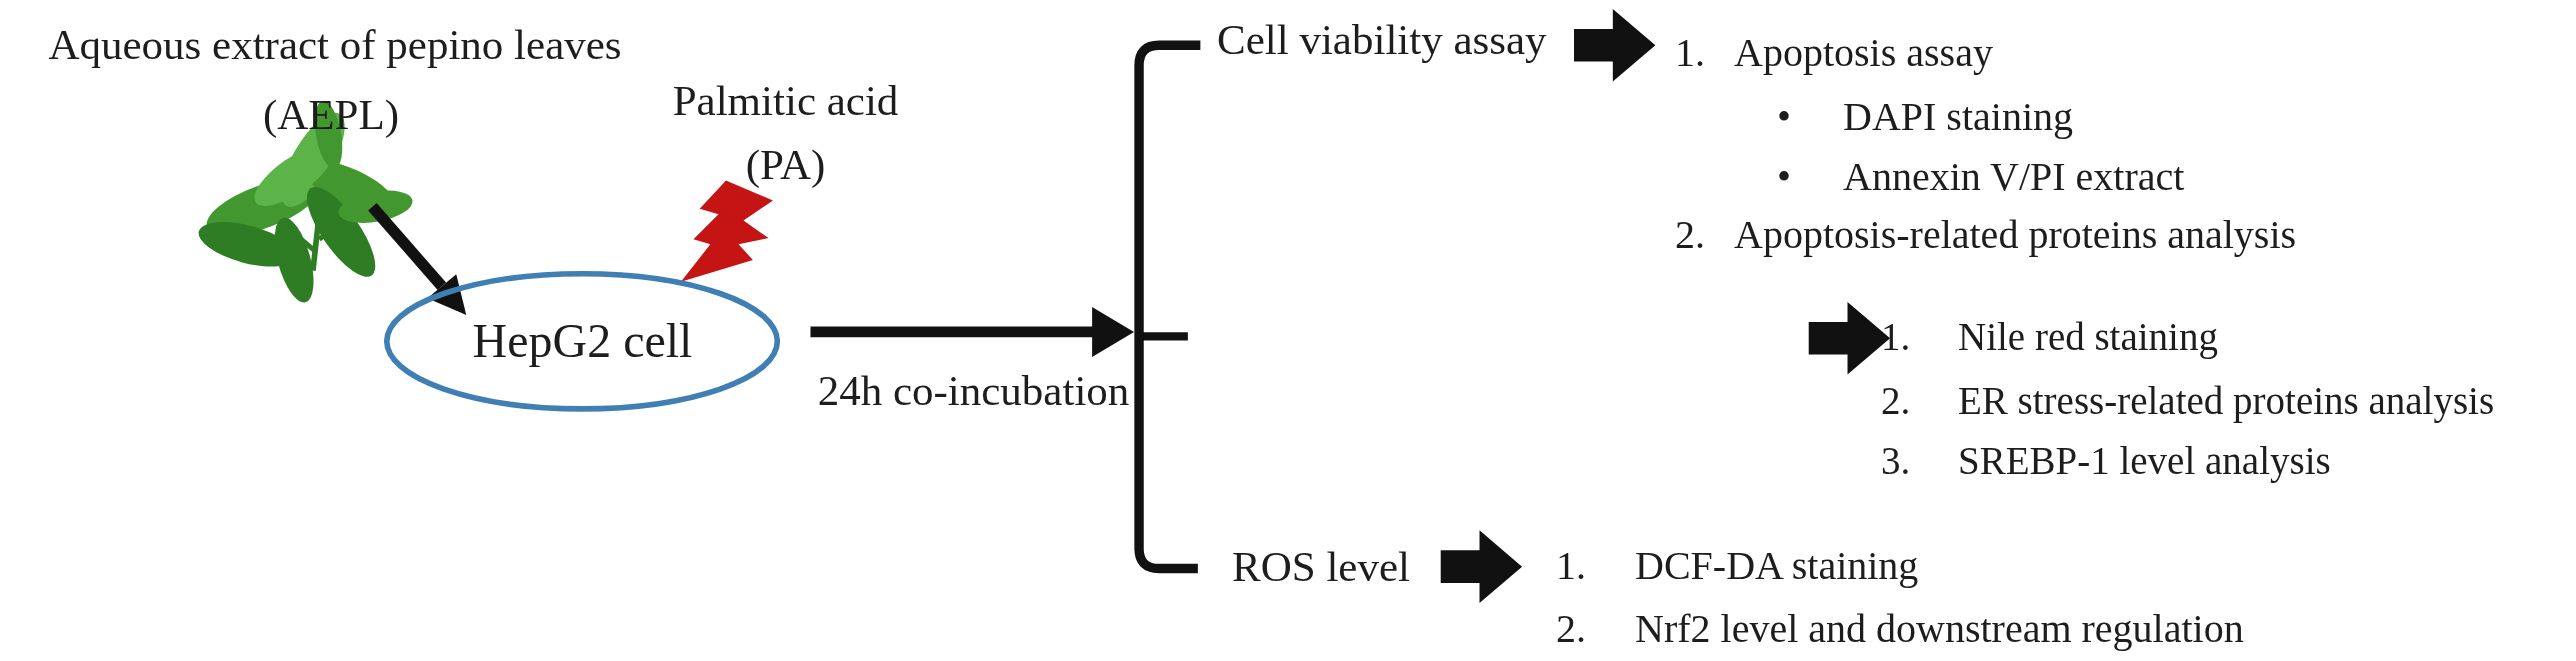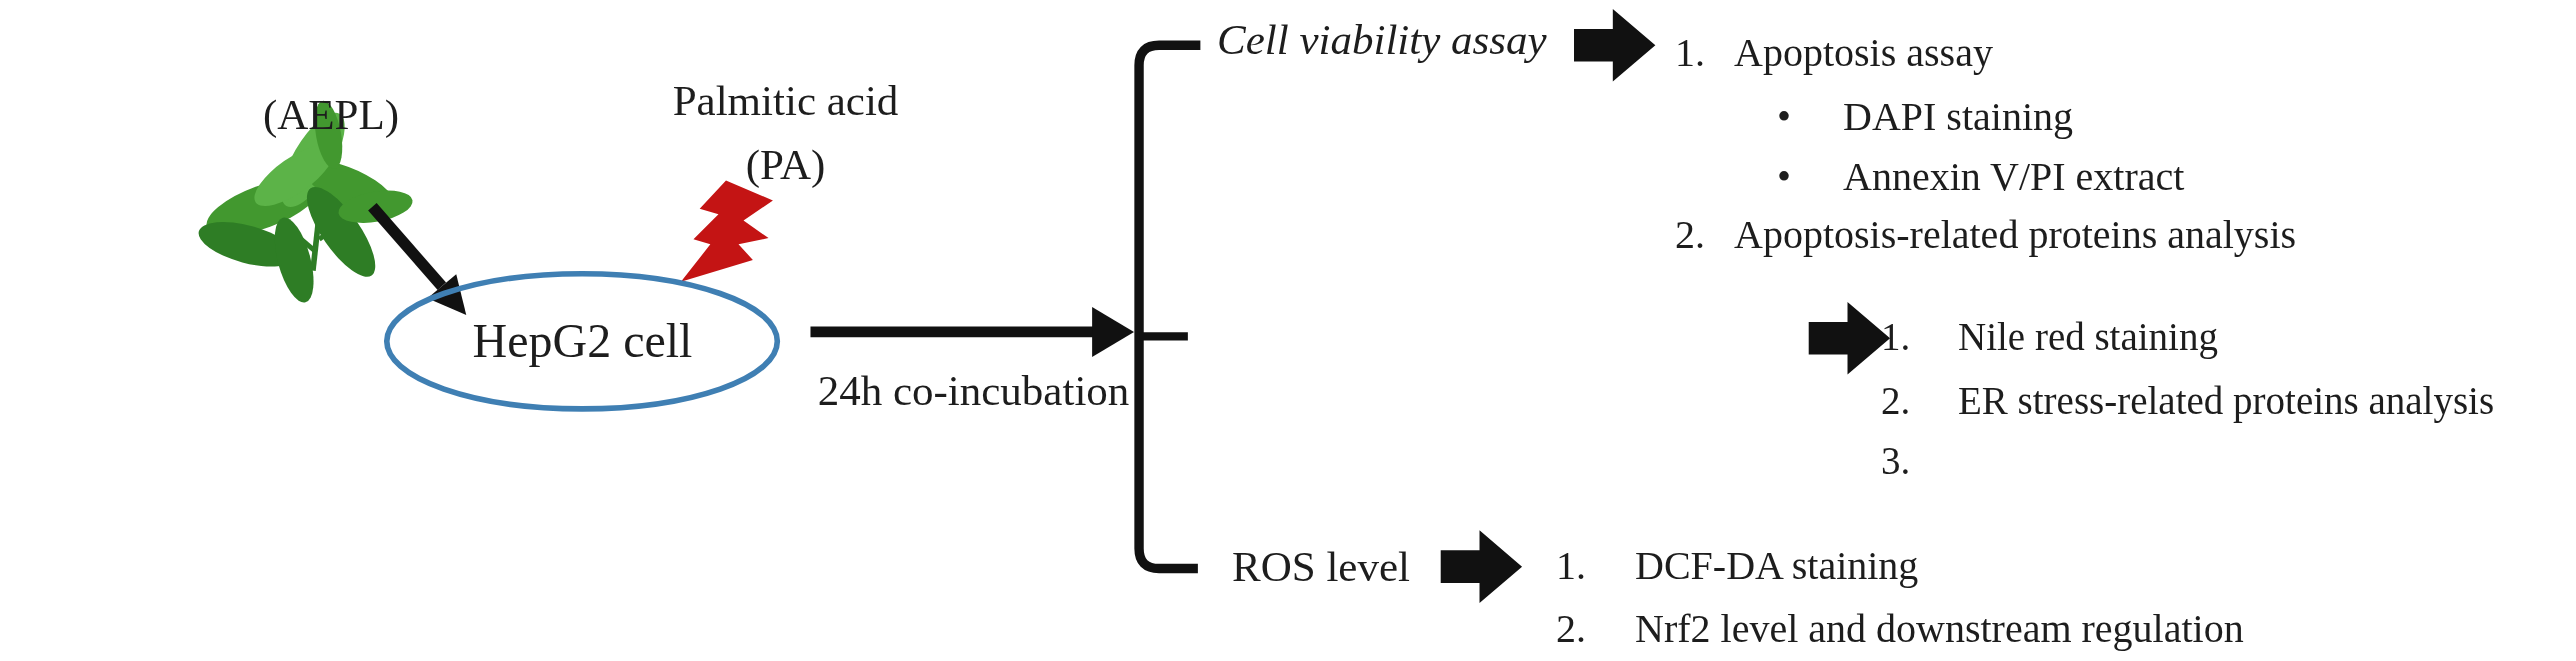--- a/index.html
+++ b/index.html
@@ -71,30 +71,31 @@
       <polygon points="2515,46 2577,46 2577,14 2645,72 2577,130 2577,98 2515,98" style="fill:var(--arrow-black)"></polygon>
     </g>
     <g>
       <polygon points="2890,514 2952,514 2952,482 3020,540 2952,598 2952,566 2890,566" style="fill:var(--arrow-black)"></polygon>
     </g>
     <g>
       <polygon points="2302,879 2364,879 2364,847 2432,905 2364,963 2364,931 2302,931" style="fill:var(--arrow-black)"></polygon>
     </g>
   </svg>
 
+  <div class="t title center" style="left:19px;top:21px;width:632px;">Aqueous extract of pepino leaves</div>
   <div class="t title center" style="left:15px;top:91px;width:632px;">(AEPL)</div>
 
   <div class="t title center" style="left:651px;top:61px;width:269px;margin-top:16px;">Palmitic acid</div>
   <div class="t title center" style="left:651px;top:141px;width:269px;">(PA)</div>
 
   <div class="t label center" style="left:426px;top:314px;width:313px;font-size:48px;">HepG2 cell</div>
 
   <div class="t center" style="left:795px;top:367px;width:357px;font-size:43px;">24h co-incubation</div>
 
-  <div class="t label" style="left:1217px;top:15.6px;font-style:italic;">Cell viability assay</div>
+  <div class="t label" style="left:1217px;top:15.6px;">Cell viability assay</div>
   <div class="t label" style="left:1232px;top:543px;">ROS level</div>
 
   <div class="line b1" style="left:1675px;top:30px;">
     <span class="marker">1.</span>
     <span class="txt">Apoptosis assay</span>
   </div>
   <div class="line b1-bullet" style="left:1777px;top:94px;">
     <span class="marker">•</span>
     <span class="txt">DAPI staining</span>
   </div>
@@ -110,20 +111,21 @@
   <div class="line b2" style="left:1881px;top:315px;">
     <span class="marker">1.</span>
     <span class="txt">Nile red staining</span>
   </div>
   <div class="line b2" style="left:1881px;top:379px;">
     <span class="marker">2.</span>
     <span class="txt">ER stress-related proteins analysis</span>
   </div>
   <div class="line b2" style="left:1881px;top:439px;">
     <span class="marker">3.</span>
+    <span class="txt">SREBP-1 level analysis</span>
   </div>
 
   <div class="line b3" style="left:1556px;top:543px;">
     <span class="marker">1.</span>
     <span class="txt">DCF-DA staining</span>
   </div>
   <div class="line b3" style="left:1556px;top:606px;">
     <span class="marker">2.</span>
     <span class="txt">Nrf2 level and downstream regulation</span>
   </div>

